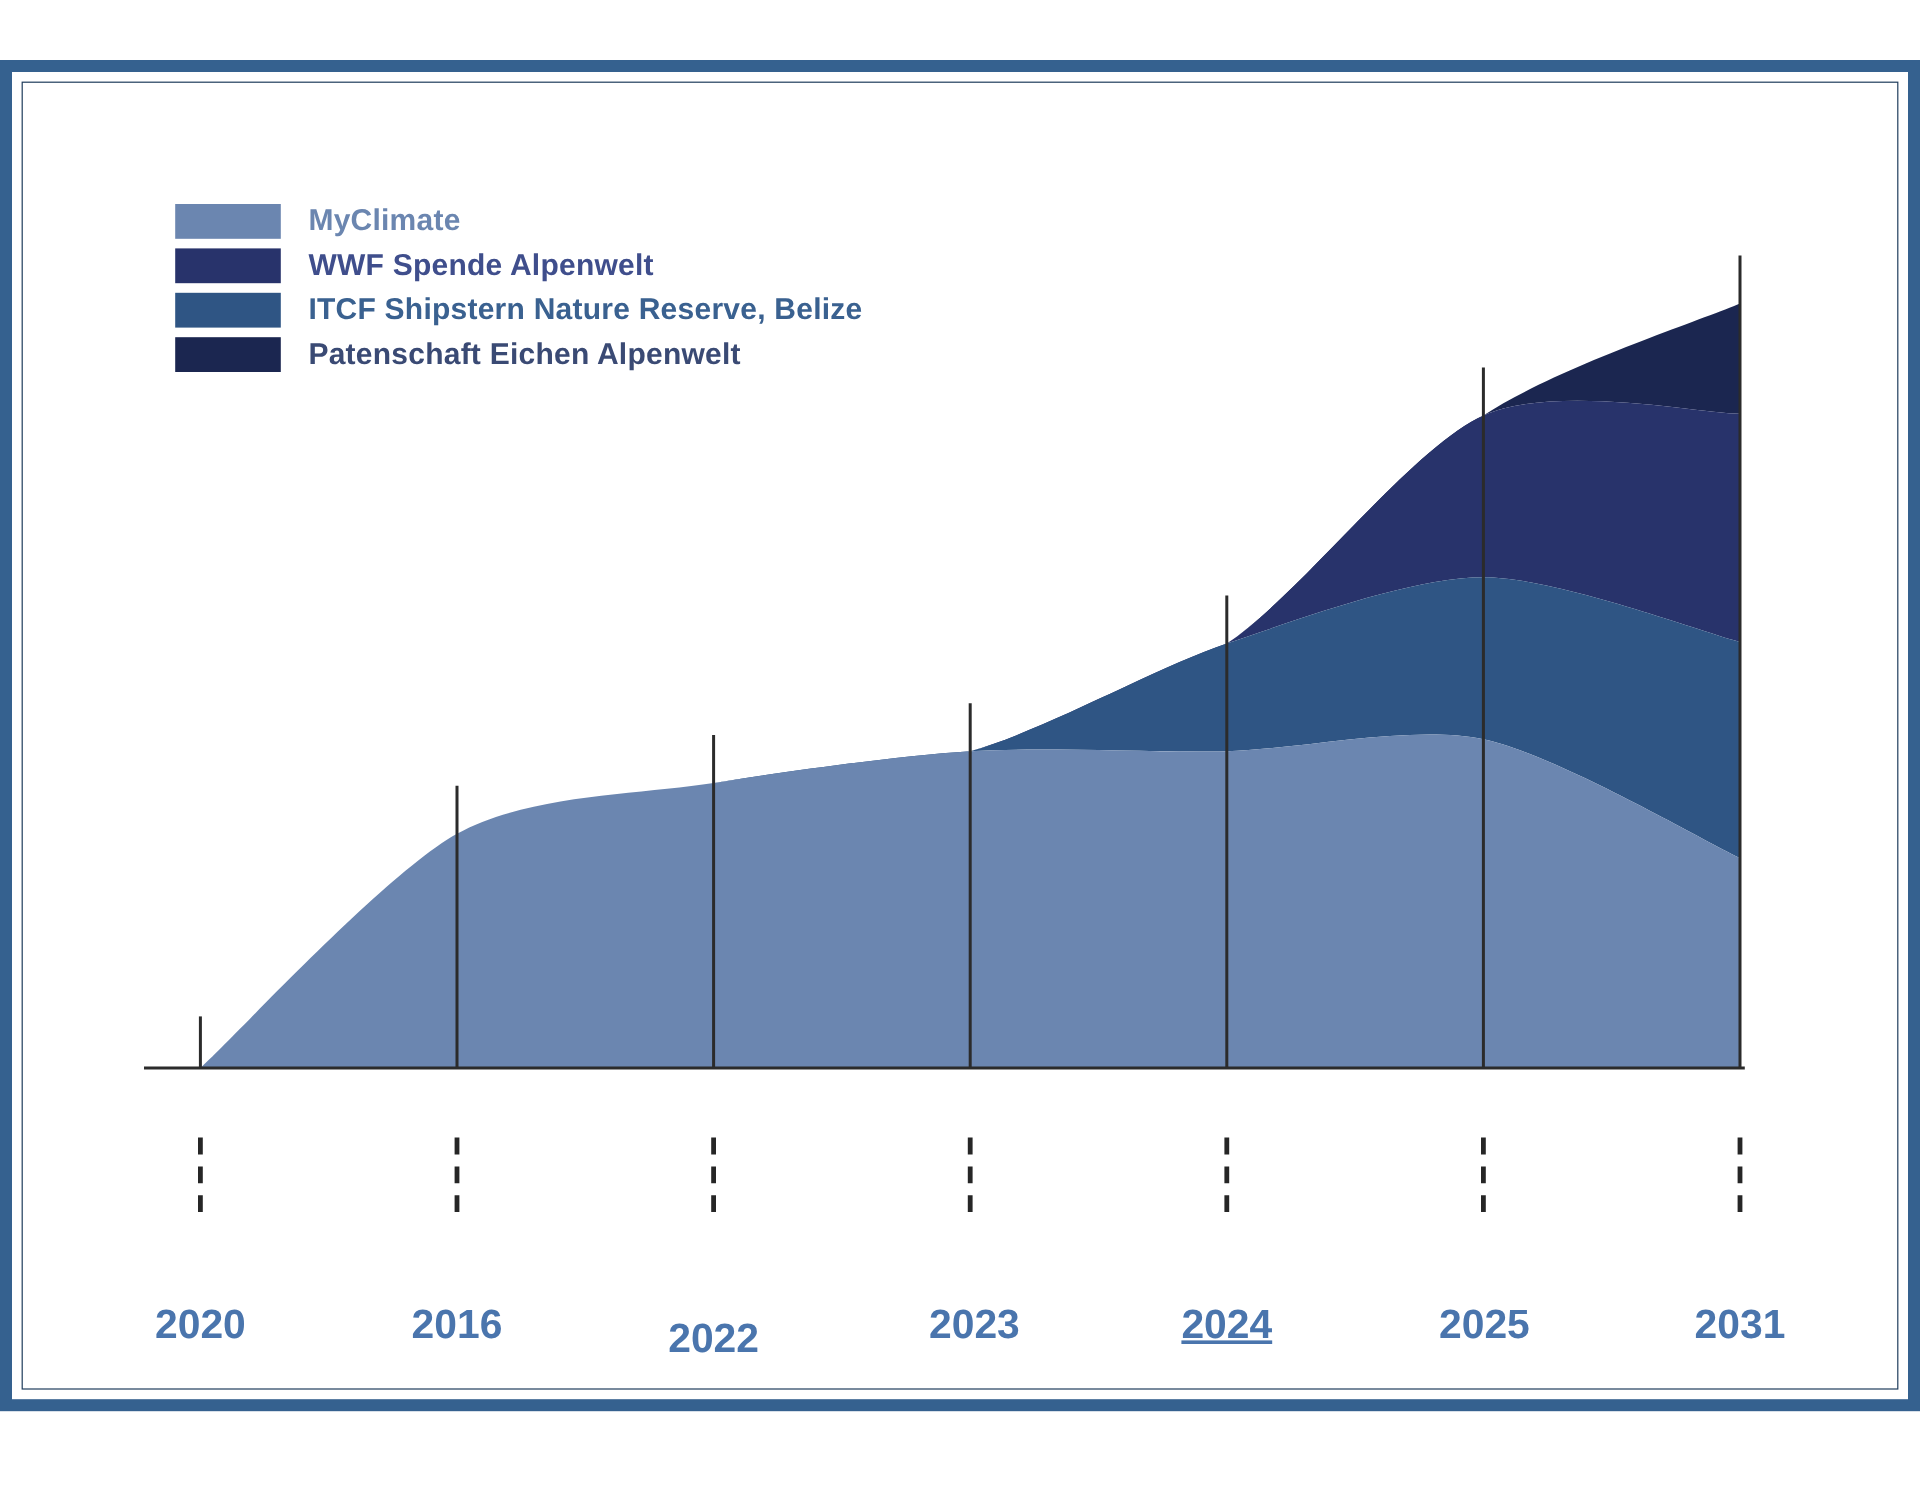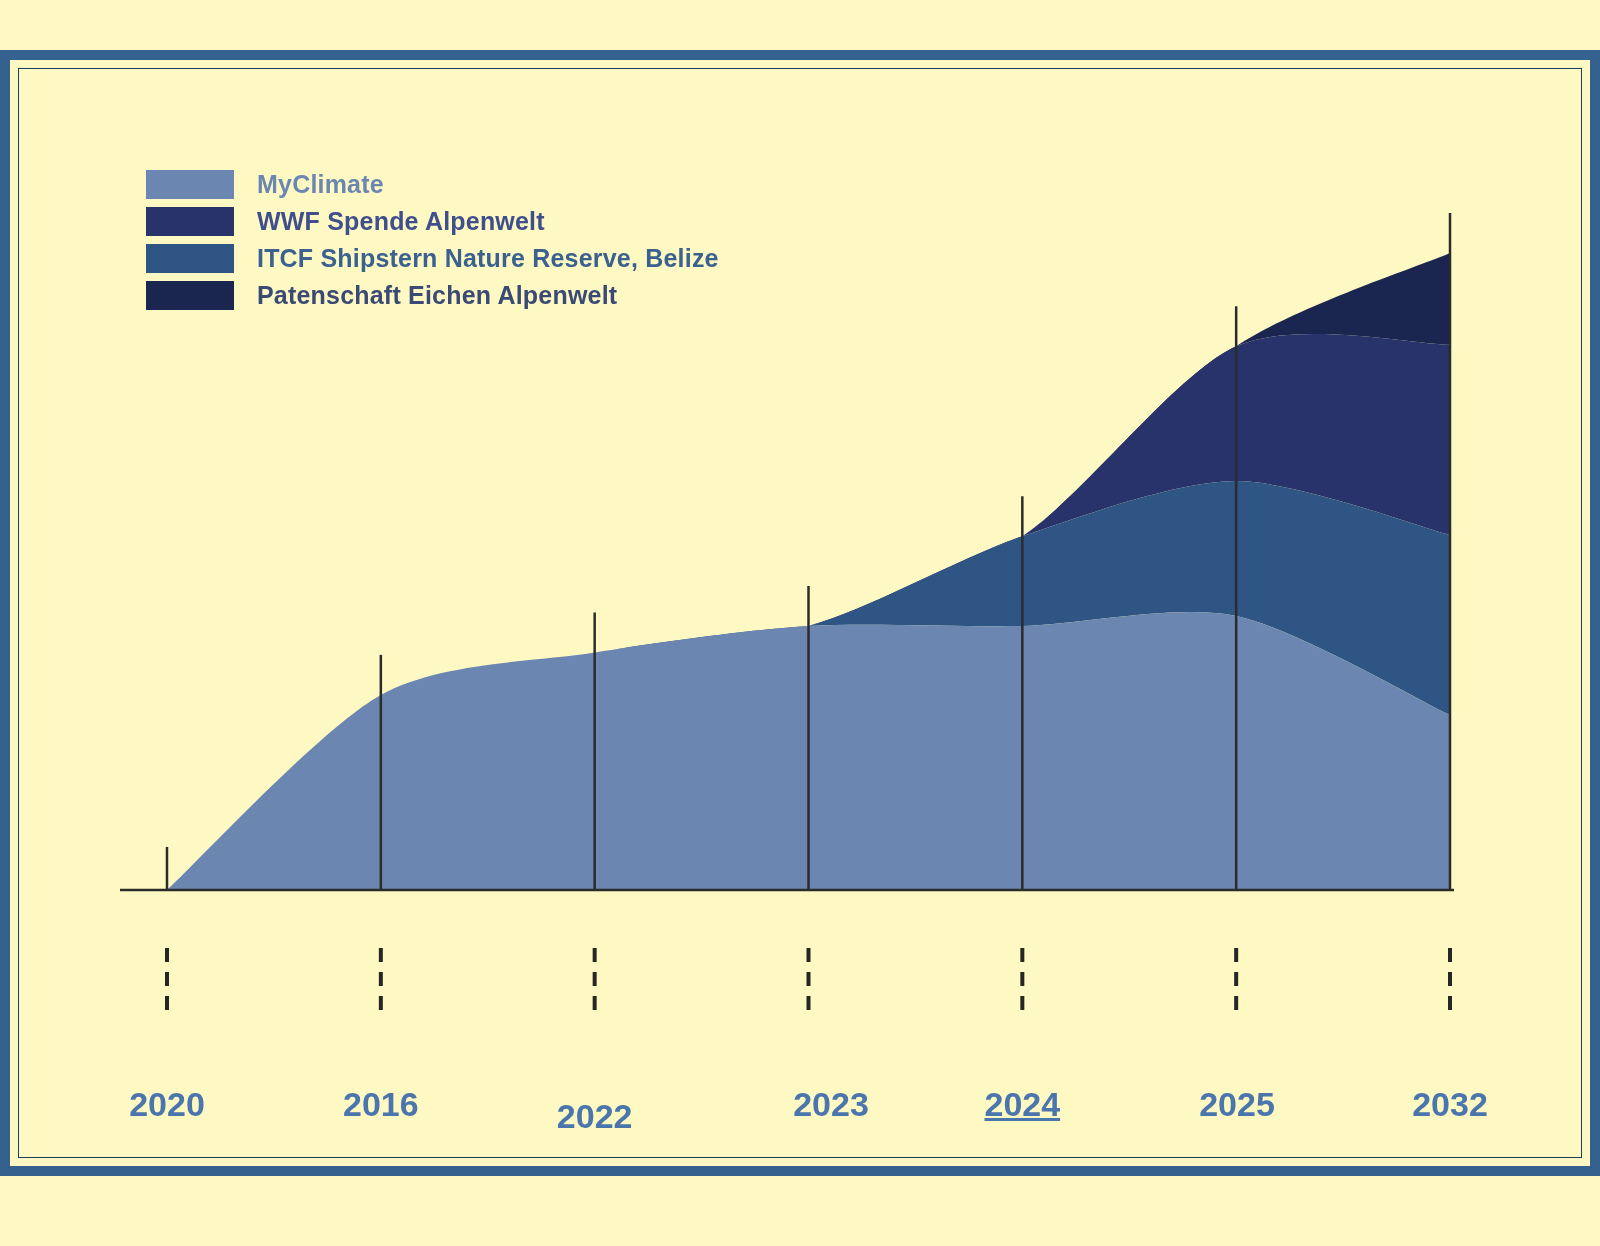--- a/index.html
+++ b/index.html
@@ -11,21 +11,21 @@
     width: 1600px;
     height: 1246px;
     font-family: "Liberation Sans", sans-serif;
     overflow: hidden;
   }
 
   #root {
     position: relative;
     width: 1600px;
     height: 1246px;
-    background: #fef9c3;
+    background: #ffffff;
     text-align: right;
   }
 
   
   #frame-outer {
     position: absolute;
     left: 0px;
     top: 50px;
     width: 1600px;
     height: 1126px;
@@ -150,19 +150,19 @@
       <div class="legend-row">
         <div class="legend-swatch" style="background: rgb(27, 38, 80);"></div>
         <div class="legend-label" style="color: rgb(58, 74, 116);">Patenschaft Eichen Alpenwelt</div>
       </div>
     </div>
 
   <div id="x-labels">
       <div class="x-label" style="left: 167px; top: 1050px; color: rgb(74, 117, 173);">2020</div>
       <div class="x-label" style="left: 380.833px; top: 1050px; color: rgb(74, 117, 173);">2016</div>
       <div class="x-label" style="left: 594.667px; top: 1062px; color: rgb(74, 117, 173);">2022</div>
-      <div class="x-label" style="left: 831px; top: 1050px; color: rgb(74, 117, 173);">2023</div>
+      <div class="x-label" style="left: 812px; top: 1050px; color: rgb(74, 117, 173);">2023</div>
       <div class="x-label" style="left: 1022.33px; top: 1050px; color: rgb(74, 117, 173); text-decoration: underline;">2024</div>
       <div class="x-label" style="left: 1237px; top: 1050px; color: rgb(74, 117, 173);">2025</div>
-      <div class="x-label" style="left: 1450px; top: 1050px; color: rgb(74, 117, 173);">2032</div>
+      <div class="x-label" style="left: 1450px; top: 1050px; color: rgb(74, 117, 173);">2031</div>
     </div>
 
 </div>
 
 </body></html>

